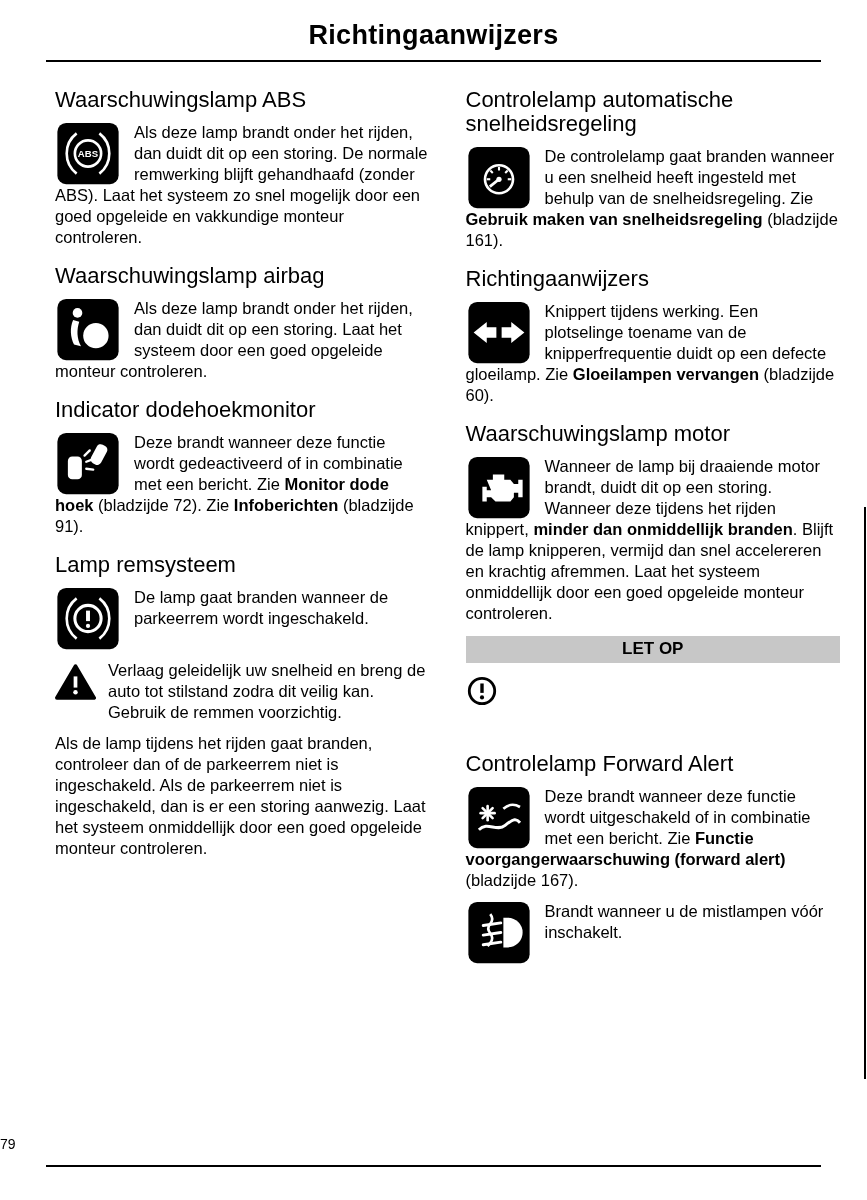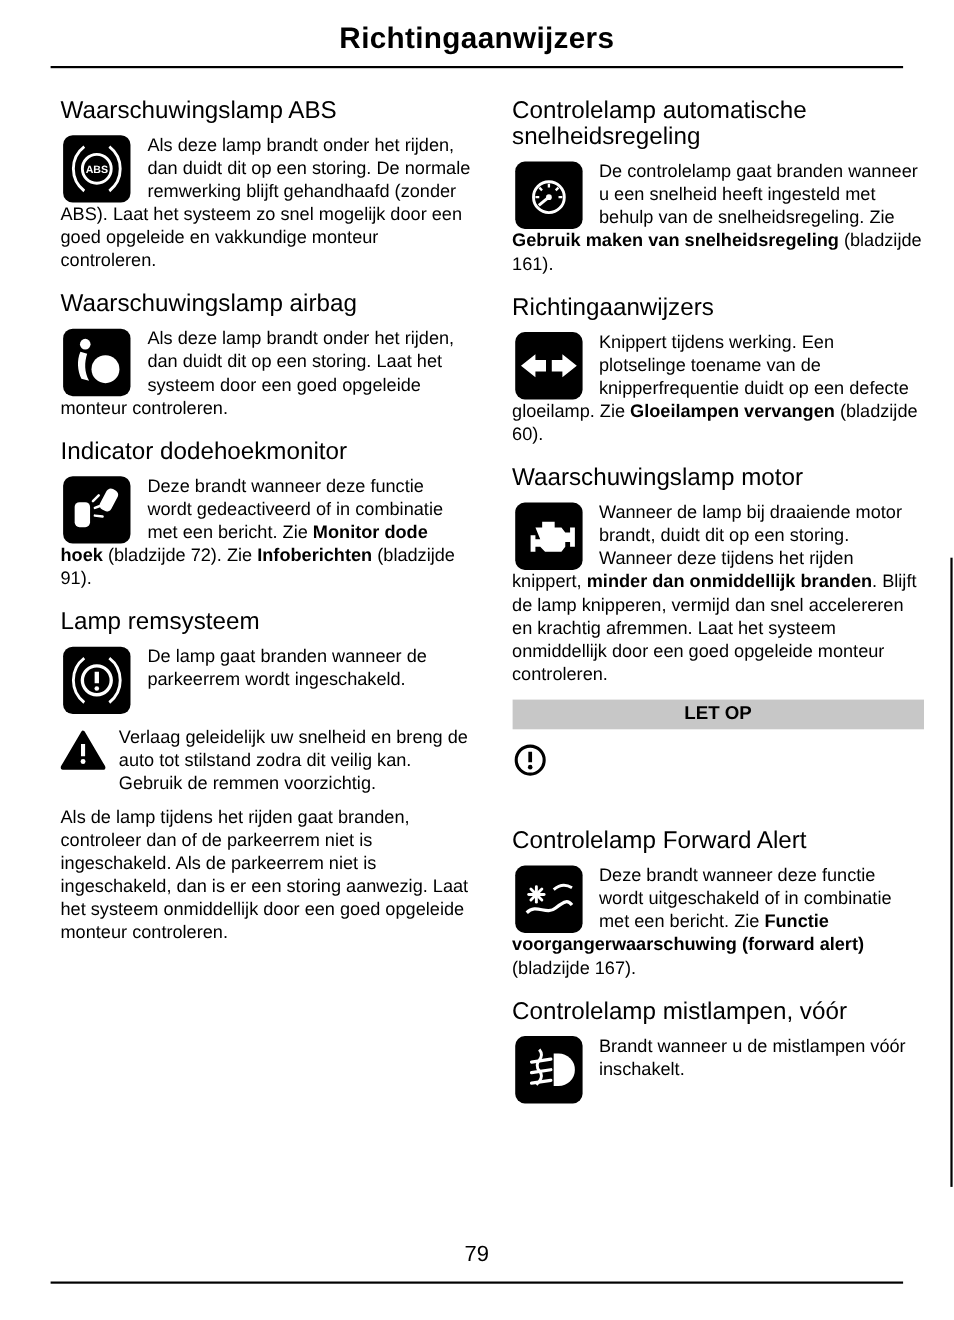--- a/index.html
+++ b/index.html
@@ -26,21 +26,21 @@
   .ifloat { float:left; width:66px; height:63px; margin-right:13px; }
   .ifloat svg { display:block; width:66px; height:63px; }
   .wfloat { float:left; width:48px; height:63px; margin-right:5px; padding-top:3px; }
   .wfloat svg { display:block; width:41px; height:38px; }
   .lfloat { float:left; width:40px; height:63px; margin-right:4px; padding-top:2px; }
   .lfloat svg { display:block; width:32px; height:32px; }
   .banner {
     background:#c7c7c7; text-align:center; font-weight:bold;
     font-size:17px; padding:3px 16px 4px; margin:12px 0 10px;
   }
-  .pagenum { position:absolute; bottom:48px; left:0; width:100%; text-align:center; font-size:20px; }
+  .pagenum { position:absolute; bottom:48px; left:0; width:100%; font-size:14px; }
   .edge-mark { position:absolute; right:1px; top:507px; width:2px; height:572px; background:#000; }
 </style>
 </head>
 <body>
 
 <div class="page">
 
   <h1>Richtingaanwijzers</h1>
   <div class="rule top"></div>
 
@@ -179,21 +179,20 @@
                   <line x1="17.3" y1="25.3" x2="28.7" y2="36.7"></line>
                   <line x1="28.7" y1="25.3" x2="17.3" y2="36.7"></line>
                 </g>
                 <path d="M13,50 C 23,40 33,53 43,45 S 56,37 60,42" fill="none" stroke="#fff" stroke-width="3.4"></path>
                 <path d="M41,26 q9,-8 19,-2" fill="none" stroke="#fff" stroke-width="3"></path>
               </svg>
             </span><span><span>Deze brandt wanneer deze functie wordt uitgeschakeld of in combinatie met een bericht. Zie </span><span class="b">Functie voorgangerwaarschuwing (forward alert)</span><span> (bladzijde 167).</span></span></p>
       </section>
 
       <section>
-        <h2>Controlelamp mistlampen, vóór</h2>
         <p class="body has-icon"><span class="ifloat">
               <svg viewBox="0 0 72 72">
                 <rect x="1" y="1" width="70" height="70" rx="10" fill="#000"></rect>
                 <path d="M41,19 h5 a17,17 0 0 1 0,34 h-5 z" fill="#fff"></path>
                 <g stroke="#fff" stroke-width="3.4" stroke-linecap="round">
                   <line x1="38" y1="25" x2="18" y2="28"></line>
                   <line x1="38" y1="36" x2="18" y2="39"></line>
                   <line x1="38" y1="47" x2="18" y2="50"></line>
                 </g>
                 <path d="M26,15 q4.5,5.5 0,11 q-4.5,5.5 0,11 q4.5,5.5 0,11 q-2,2.5 -3,3.5" fill="none" stroke="#fff" stroke-width="3"></path>

